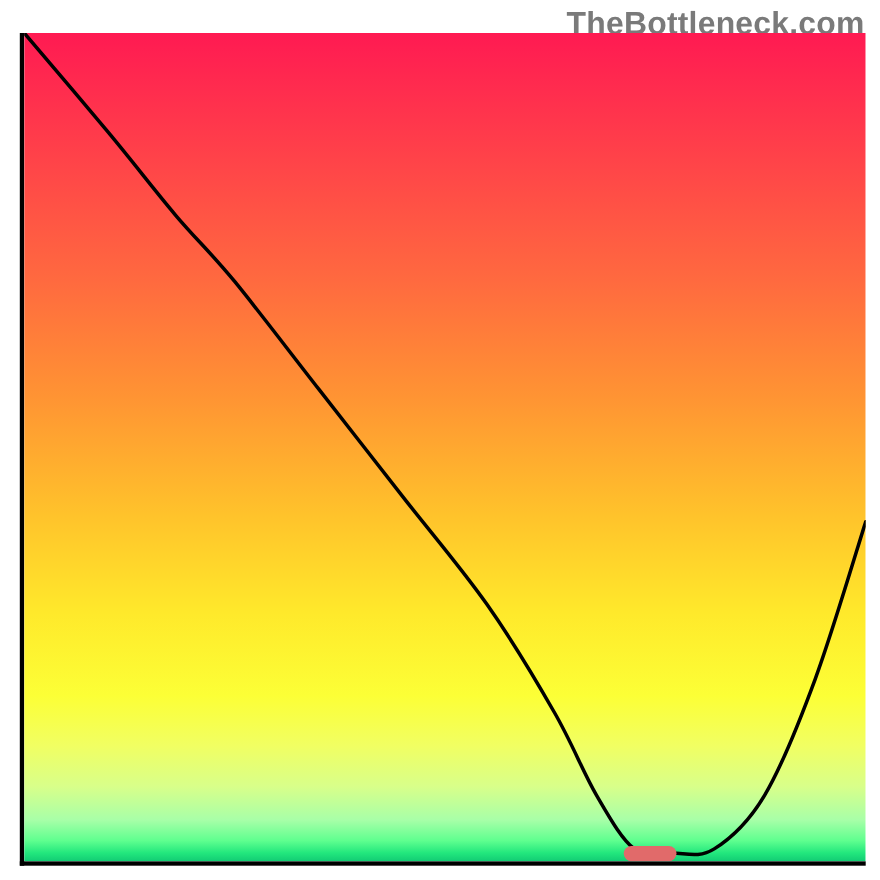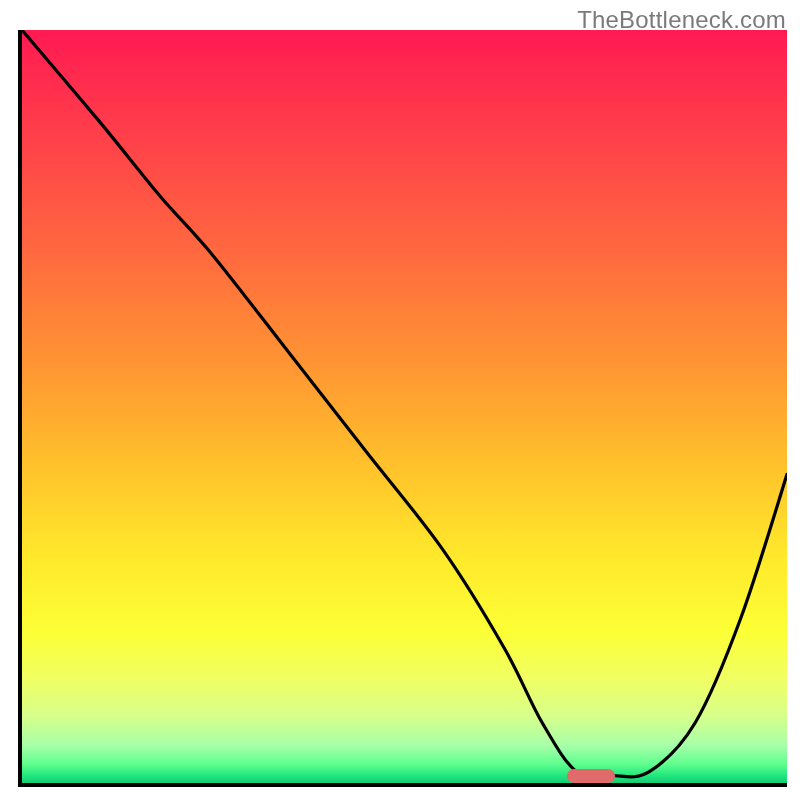--- a/index.html
+++ b/index.html
@@ -12,22 +12,22 @@
   }
   .container {
     position: relative;
     width: 800px;
     height: 800px;
   }
   .watermark {
     position: absolute;
     top: 6px;
     right: 14px;
-    font-size: 24px;
-    font-weight: 400;
+    font-size: 29px;
+    font-weight: 700;
     color: #7a7a7a;
     letter-spacing: 0.2px;
   }
   .plot-area {
     position: absolute;
     left: 18px;
     top: 30px;
     width: 765px;
     height: 753px;
     border-left: 4px solid #000;

